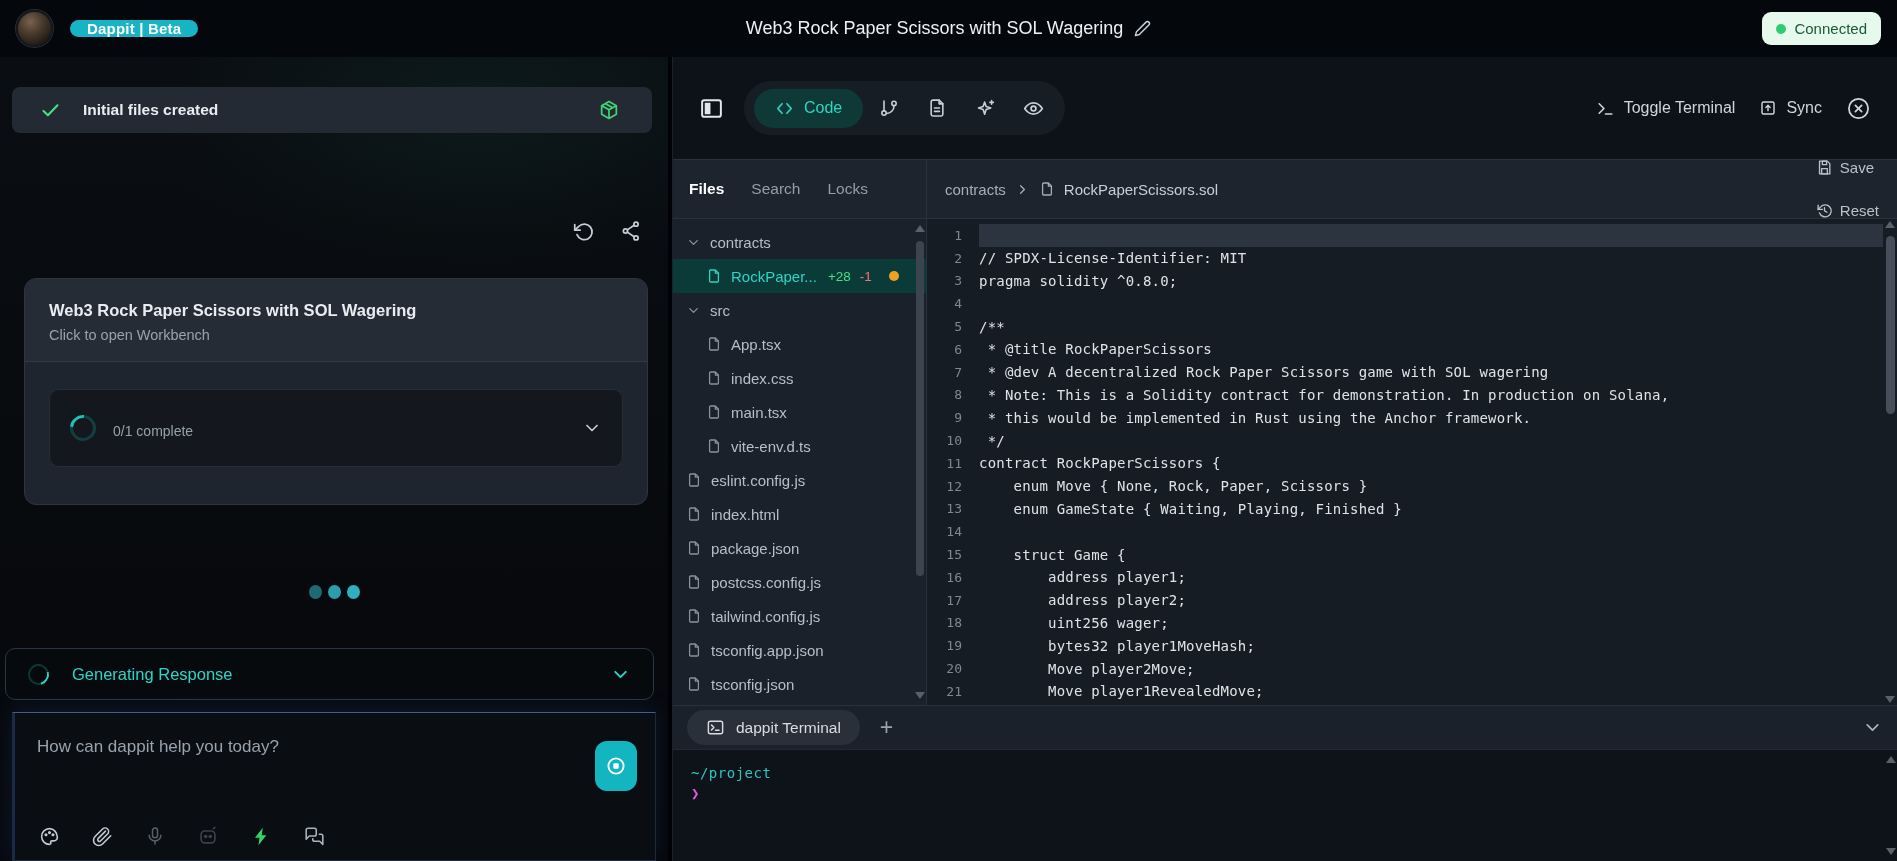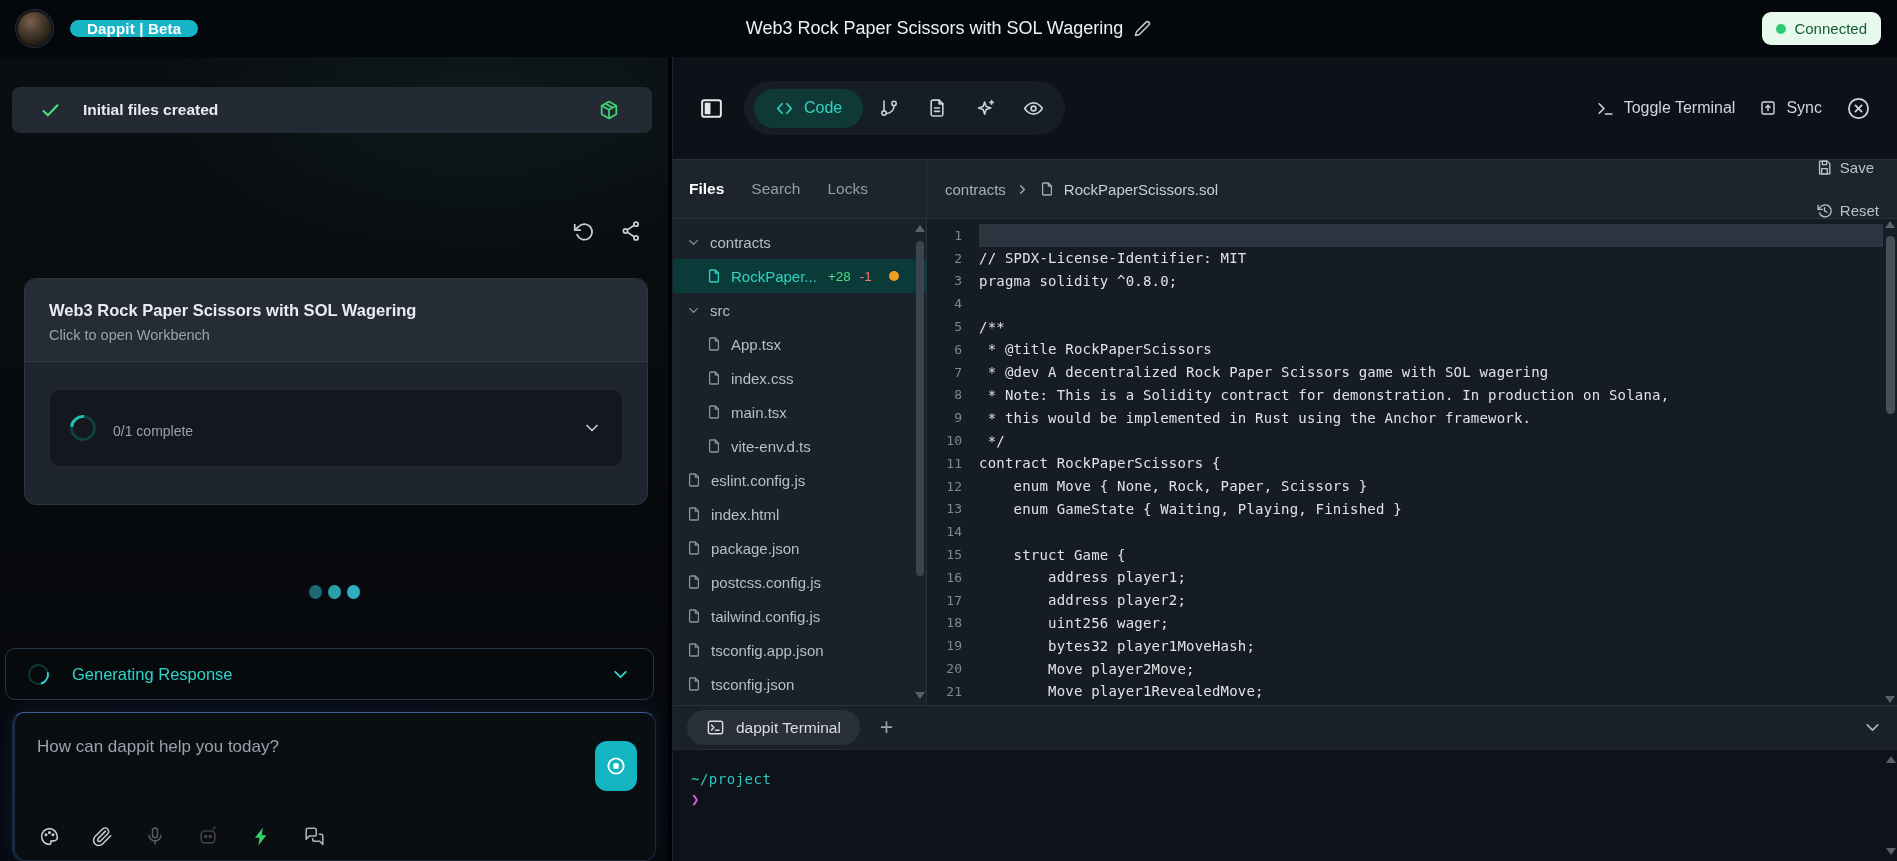--- a/index.html
+++ b/index.html
@@ -54,21 +54,21 @@
   .loading-dots span { width:13px; height:14px; border-radius:50%; }
   .dot-1 { background:#1d6a74; } .dot-2 { background:#2b9dab; } .dot-3 { background:#2fb0bf; }
 
   .generating-bar { position:absolute; left:5px; right:14px; top:591px; height:52px; border:1px solid #27squ;
     border:1px solid #263847; border-radius:10px; background:#070a0d; display:flex; align-items:center;
     padding:0 22px; gap:23px; }
   .gen-spinner { width:21px; height:21px; border:2.5px solid rgba(45,212,200,.22); border-top-color:#2dd4c8; transform:rotate(120deg); }
   .generating-label { font-size:16.5px; color:#2dd4c8; flex:1; }
 
   .composer { position:absolute; left:12px; right:12px; top:655px; bottom:0; background:#0a0d11;
-    border:1px solid #1d2a3a; border-top-color:#3a5f91; border-radius:12px;
+    border:1px solid #1d2a3a; border-top-color:#3a5f91; border-radius:1px;
     box-shadow:0 -4px 22px rgba(56,108,220,.14), inset 2px 0 0 rgba(76,132,240,.25); }
   .composer textarea { position:absolute; left:24px; top:24px; right:90px; height:70px; background:transparent;
     border:none; outline:none; resize:none; color:#dfe3e7; font-family:"Liberation Sans", sans-serif; font-size:17px; }
   .composer textarea::placeholder { color:#99a3ad; }
   .send-btn { position:absolute; top:28px; right:18px; width:42px; height:50px; border-radius:12px;
     background:#12b5c0; display:flex; align-items:center; justify-content:center; cursor:pointer; }
   .composer-tools { position:absolute; left:26px; bottom:13px; display:flex; align-items:center; gap:32px; }
 
   
   .workbench { position:absolute; left:672px; top:57px; right:0; bottom:0; background:#0d1218;
@@ -121,21 +121,21 @@
   .editor-scroll .arr { left:2px; }
 
   .term-tabs { height:44px; background:#1a212a; border-top:1px solid #2a313b; display:flex; align-items:center;
     padding:0 14px; gap:20px; }
   .term-pill { background:#29303a; border-radius:999px; padding:8px 19px; display:flex; align-items:flex-end; gap:11px;
     color:#d8dde2; font-size:15.5px; cursor:pointer; }
   .term-plus { color:#9aa3ad; font-size:23px; font-weight:300; cursor:pointer; line-height:1; }
   .term-collapse { margin-left:auto; color:#aab2bb; cursor:pointer; }
   .terminal { height:112px; background:#0e131a; border-top:1px solid #232a33; position:relative;
     font-family:"DejaVu Sans Mono", monospace; font-size:14px; padding:15px 18px; }
-  .term-cwd { color:#2cc8c0; letter-spacing:.5px;margin-top:6px; }
+  .term-cwd { color:#2cc8c0; letter-spacing:.5px; }
   .term-prompt { color:#e05ae8; font-weight:bold; margin-top:4px; }
   .term-scroll { position:absolute; right:1px; top:4px; bottom:4px; width:10px; }
 </style>
 </head>
 <body>
 
 <div class="topbar">
   <div class="avatar"></div>
   <div class="brand-pill">Dappit | Beta</div>
   <div class="topbar-title">

